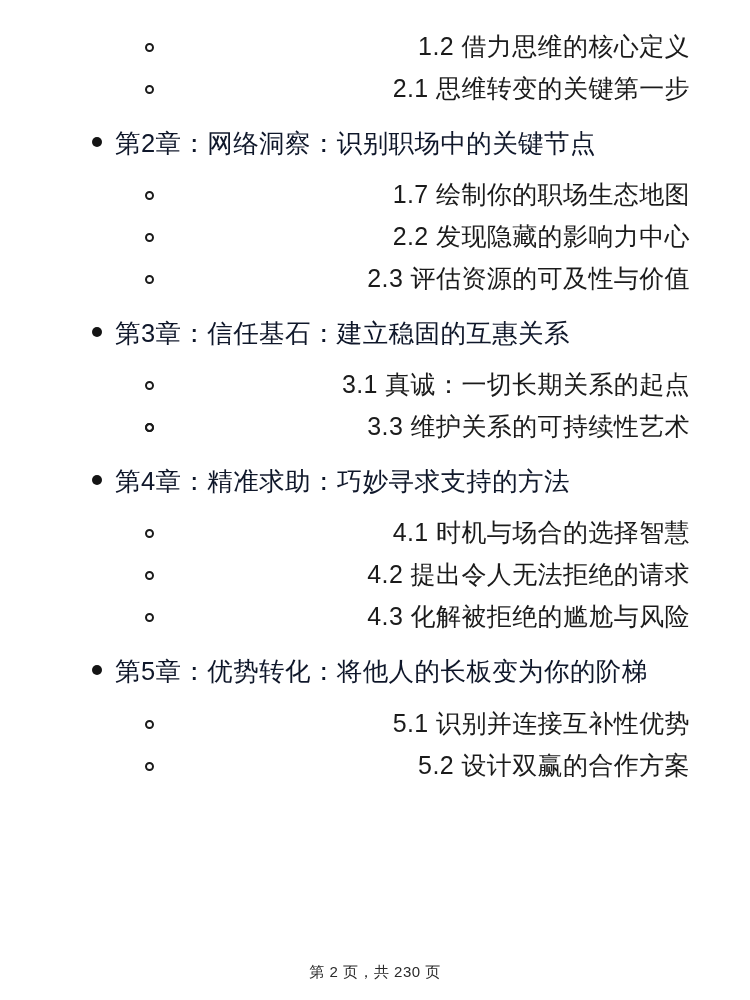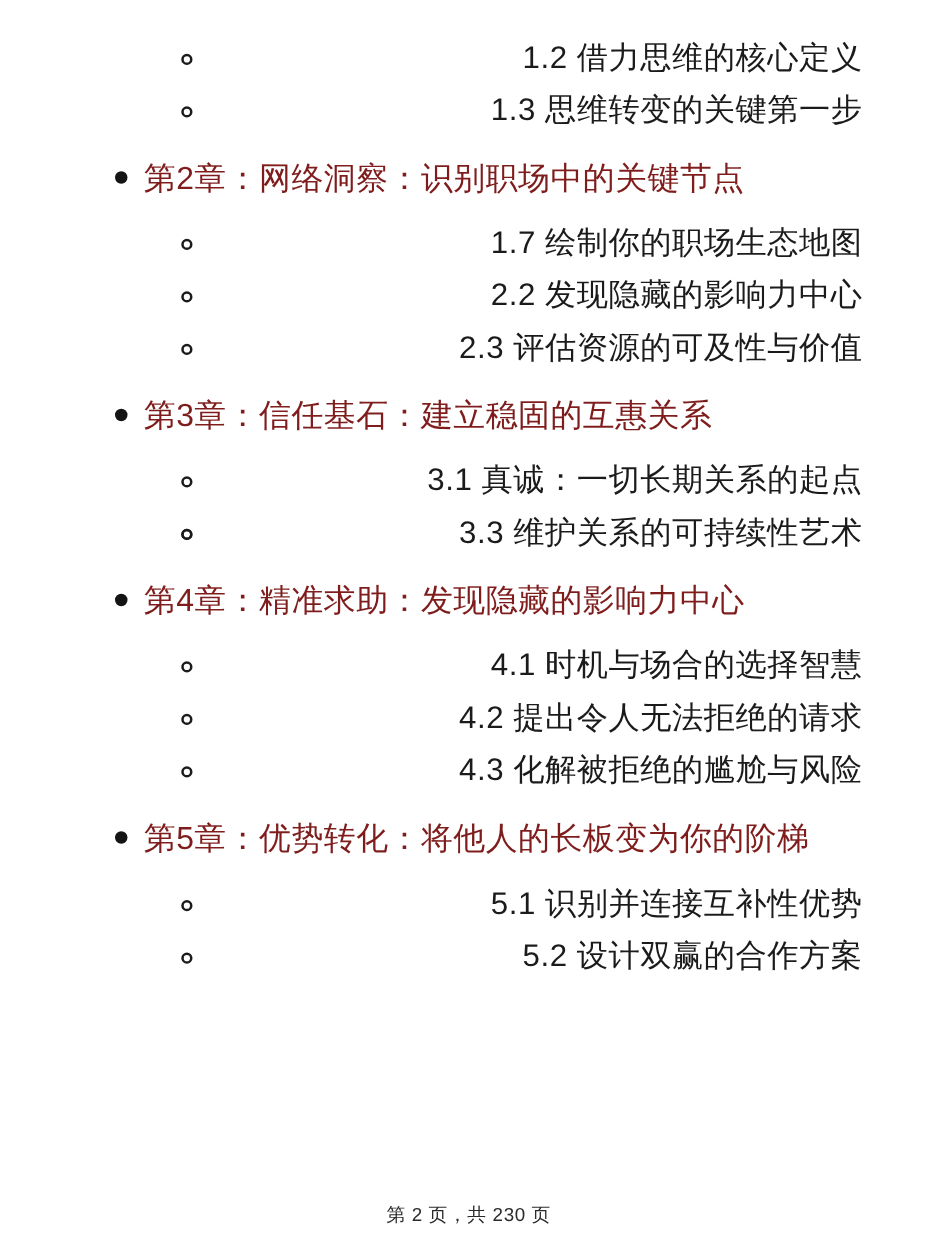--- a/index.html
+++ b/index.html
@@ -49,21 +49,21 @@
     box-sizing: border-box;
   }
   
   .chapter {
     position: relative;
     padding-left: 55px;
     font-size: 25.5px;
     line-height: 1.3;
     margin: 0 0 6px 0;
     letter-spacing: 0.4px;
-    color: #7f1d1d;
+    color: #0f172a;
   }
   .chapter .marker {
     position: absolute;
     left: 32px;
     top: 10px;
     width: 10px;
     height: 10px;
     background: #141414;
     border-radius: 50%;
   }
@@ -95,21 +95,21 @@
 
 <div class="page">
 
   <ul class="sub-list">
     <li class="sub-item">
       <span class="marker"></span>
       <span>1.2 借力思维的核心定义</span>
     </li>
     <li class="sub-item">
       <span class="marker"></span>
-      <span>1.3 思维转变的关键第一步</span>
+      <span>2.1 思维转变的关键第一步</span>
     </li>
   </ul>
 
   <div class="group">
     <div class="chapter chapter-block">
       <span class="marker"></span>
       <span>第2章：网络洞察：识别职场中的关键节点</span>
     </div>
     <ul class="sub-list sub-block">
       <li class="sub-item">
@@ -143,21 +143,21 @@
       <li class="sub-item">
         <span class="marker"></span>
         <span>3.3 维护关系的可持续性艺术</span>
       </li>
     </ul>
   </div>
 
   <div class="group">
     <div class="chapter chapter-block">
       <span class="marker"></span>
-      <span>第4章：精准求助：发现隐藏的影响力中心</span>
+      <span>第4章：精准求助：巧妙寻求支持的方法</span>
     </div>
     <ul class="sub-list sub-block">
       <li class="sub-item">
         <span class="marker"></span>
         <span>4.1 时机与场合的选择智慧</span>
       </li>
       <li class="sub-item">
         <span class="marker"></span>
         <span>4.2 提出令人无法拒绝的请求</span>
       </li>

